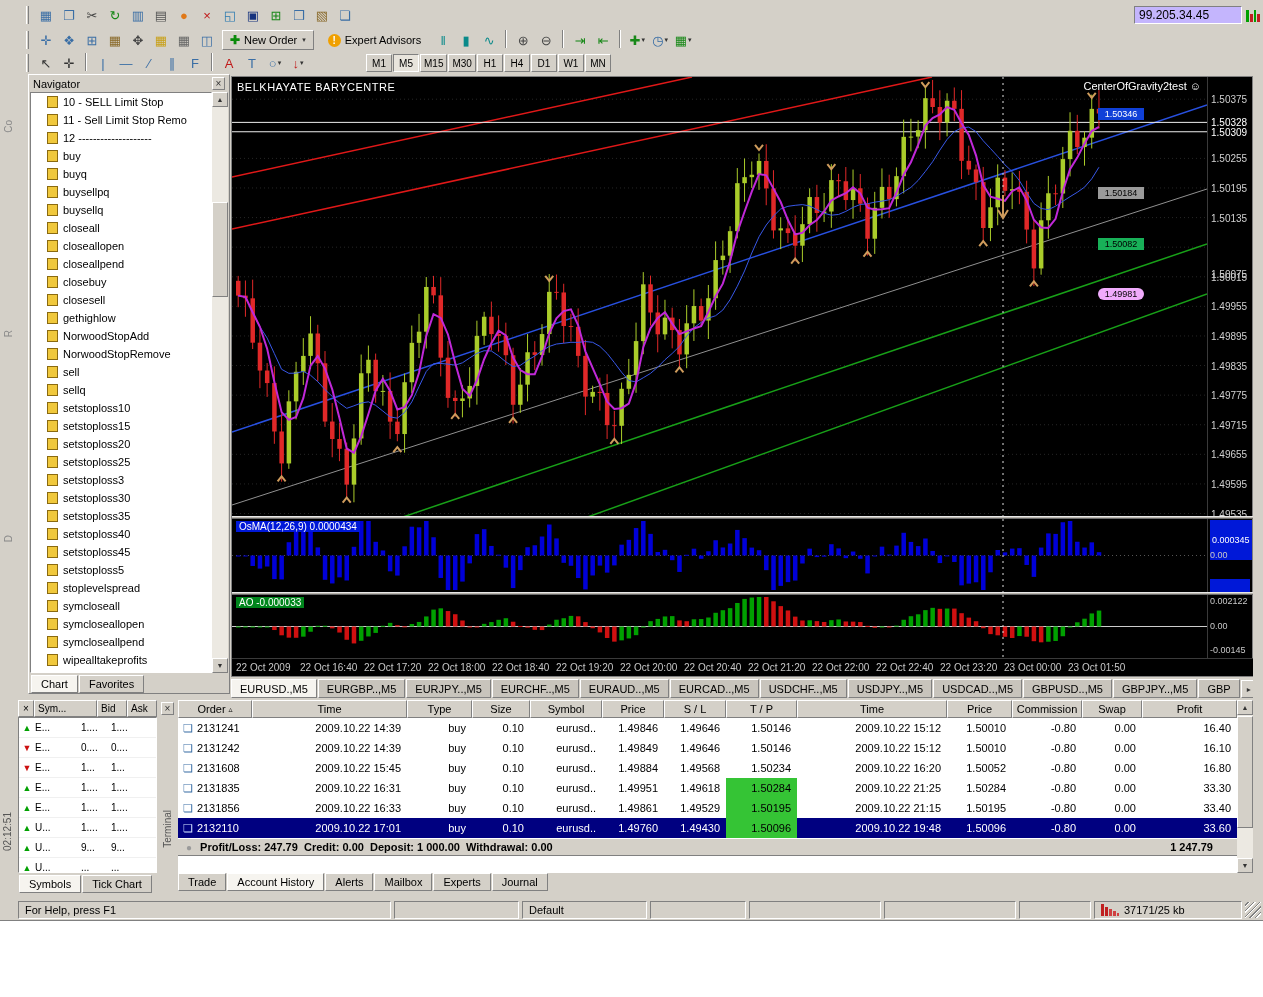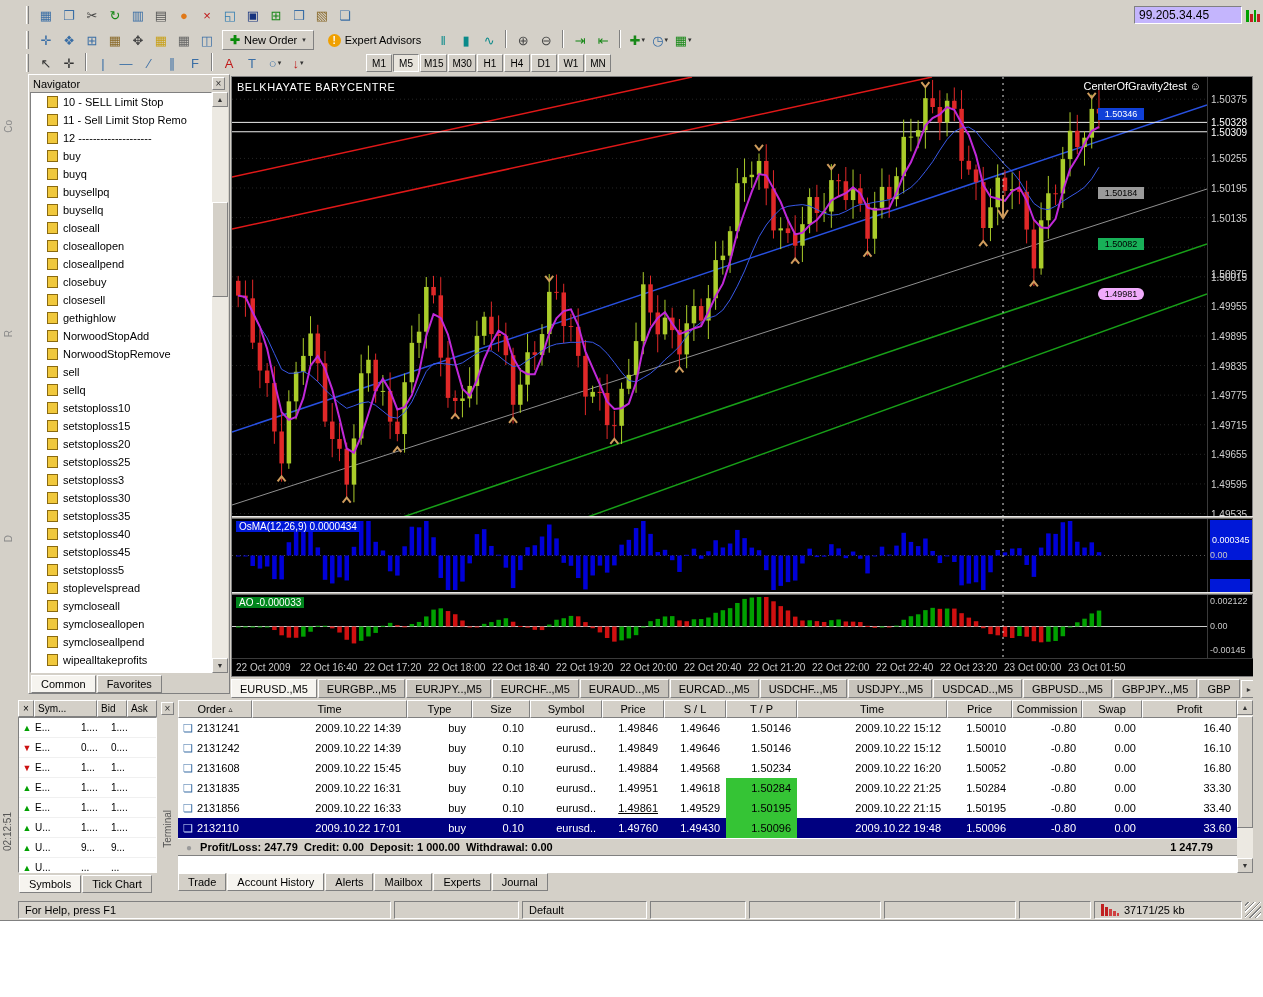--- a/index.html
+++ b/index.html
@@ -350,21 +350,21 @@
           <span class="nav-ico"></span>
           <span>wipealltakeprofits</span>
         </div>
       </div>
     <div id="nav-scroll">
       <div class="sb-btn">▲</div>
       <div id="nav-thumb"></div>
       <div class="sb-btn dn">▼</div>
     </div>
     <div id="nav-tabs">
-        <span class="panel-tab active">Common</span>
+        <span class="panel-tab active">Chart</span>
         <span class="panel-tab">Favorites</span>
       </div>
   </div>
 
   <div id="chart-panel">
     <div id="chart-main">
       <svg id="main-svg" width="975" height="439" viewBox="0 0 975 439">
           <line x1="0" y1="22.196629213486407" x2="975" y2="22.196629213486407" stroke="#262626" stroke-dasharray="1 3"></line>
           <line x1="0" y1="81.38764044943557" x2="975" y2="81.38764044943557" stroke="#262626" stroke-dasharray="1 3"></line>
           <line x1="0" y1="110.98314606742109" x2="975" y2="110.98314606742109" stroke="#262626" stroke-dasharray="1 3"></line>
@@ -1241,21 +1241,21 @@
             </div>
             <div class="t-cell" style="width: 65px;">
               <span>buy</span>
             </div>
             <div class="t-cell" style="width: 58px;">
               <span>0.10</span>
             </div>
             <div class="t-cell" style="width: 72px;">
               <span>eurusd..</span>
             </div>
-            <div class="t-cell" style="width: 62px; text-decoration: underline;">
+            <div class="t-cell" style="width: 62px;">
               <span>1.49861</span>
             </div>
             <div class="t-cell" style="width: 62px;">
               <span>1.49529</span>
             </div>
             <div class="t-cell green" style="width: 71px;">
               <span>1.50195</span>
             </div>
             <div class="t-cell" style="width: 150px;">
               <span>2009.10.22 21:15</span>

